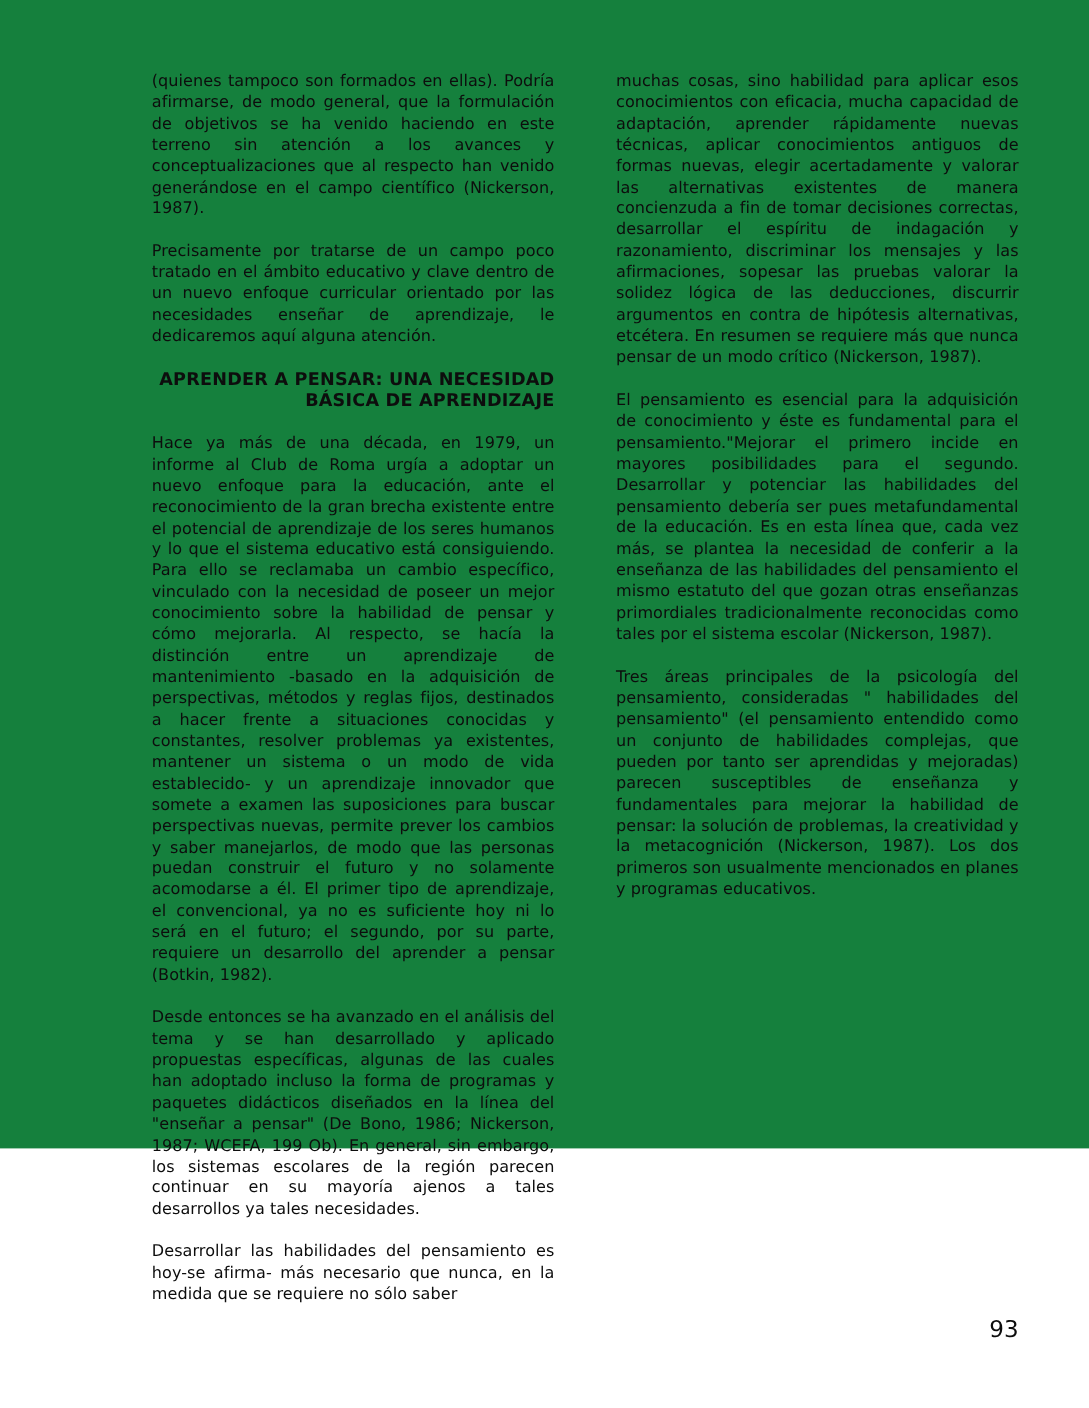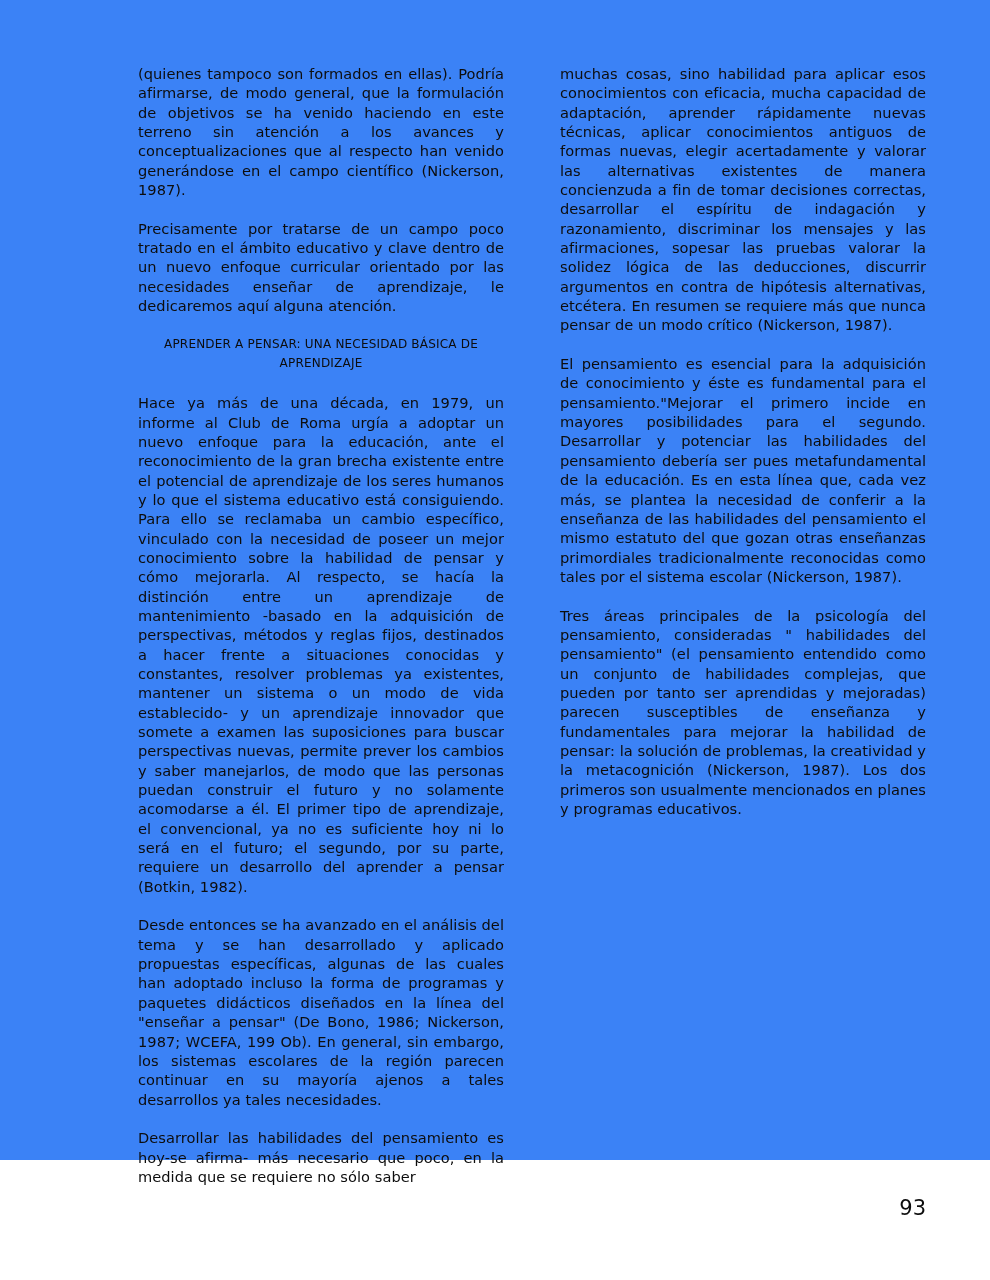--- a/index.html
+++ b/index.html
@@ -13,22 +13,22 @@
     font-family: "DejaVu Sans", sans-serif;
     color: #0d0d0d;
     position: relative;
     overflow: hidden;
   }
   .page {
     position: absolute;
     left: 0;
     top: 0;
     width: 990px;
-    height: 1160px;
-    background: #3b82f6;
+    height: 1044px;
+    background: #15803d;
   }
   .columns {
     position: absolute;
     left: 138px;
     top: 64px;
     width: 788px;
     display: flex;
     flex-direction: row;
     justify-content: space-between;
     align-items: flex-start;
@@ -43,24 +43,24 @@
     text-justify: inter-word;
     margin: 0 0 19.3px 0;
     letter-spacing: 0.05px;
     word-spacing: 0px;
     hyphens: none;
   }
   .para:last-child {
     margin-bottom: 0;
   }
   .section-heading {
-    font-size: 12px;
+    font-size: 16px;
     line-height: 19.6px;
-    font-weight: normal;
-    text-align: center;
+    font-weight: bold;
+    text-align: right;
     margin: 19.3px 0 19.3px 0;
     letter-spacing: 0.2px;
   }
   .page-number {
     position: absolute;
     right: 64px;
     top: 1196px;
     font-size: 21px;
     line-height: 24px;
     font-weight: normal;
@@ -74,21 +74,21 @@
 <div class="page">
 
   <div class="columns">
 
     <div class="column" id="left-column">
         <div class="para">(quienes tampoco son formados en ellas). Podría afirmarse, de modo general, que la formulación de objetivos se ha venido haciendo en este terreno sin atención a los avances y conceptualizaciones que al respecto han venido generándose en el campo científico (Nickerson, 1987).</div>
         <div class="para">Precisamente por tratarse de un campo poco tratado en el ámbito educativo y clave dentro de un nuevo enfoque curricular orientado por las necesidades enseñar de aprendizaje, le dedicaremos aquí alguna atención.</div>
         <div class="section-heading">APRENDER A PENSAR: UNA NECESIDAD BÁSICA DE APRENDIZAJE</div>
         <div class="para">Hace ya más de una década, en 1979, un informe al Club de Roma urgía a adoptar un nuevo enfoque para la educación, ante el reconocimiento de la gran brecha existente entre el potencial de aprendizaje de los seres humanos y lo que el sistema educativo está consiguiendo. Para ello se reclamaba un cambio específico, vinculado con la necesidad de poseer un mejor conocimiento sobre la habilidad de pensar y cómo mejorarla. Al respecto, se hacía la distinción entre un aprendizaje de mantenimiento -basado en la adquisición de perspectivas, métodos y reglas fijos, destinados a hacer frente a situaciones conocidas y constantes, resolver problemas ya existentes, mantener un sistema o un modo de vida establecido- y un aprendizaje innovador que somete a examen las suposiciones para buscar perspectivas nuevas, permite prever los cambios y saber manejarlos, de modo que las personas puedan construir el futuro y no solamente acomodarse a él. El primer tipo de aprendizaje, el convencional, ya no es suficiente hoy ni lo será en el futuro; el segundo, por su parte, requiere un desarrollo del aprender a pensar (Botkin, 1982).</div>
         <div class="para">Desde entonces se ha avanzado en el análisis del tema y se han desarrollado y aplicado propuestas específicas, algunas de las cuales han adoptado incluso la forma de programas y paquetes didácticos diseñados en la línea del "enseñar a pensar" (De Bono, 1986; Nickerson, 1987; WCEFA, 199 Ob). En general, sin embargo, los sistemas escolares de la región parecen continuar en su mayoría ajenos a tales desarrollos ya tales necesidades.</div>
-        <div class="para">Desarrollar las habilidades del pensamiento es hoy-se afirma- más necesario que poco, en la medida que se requiere no sólo saber</div>
+        <div class="para">Desarrollar las habilidades del pensamiento es hoy-se afirma- más necesario que nunca, en la medida que se requiere no sólo saber</div>
       </div>
 
     <div class="column" id="right-column">
         <div class="para">muchas cosas, sino habilidad para aplicar esos conocimientos con eficacia, mucha capacidad de adaptación, aprender rápidamente nuevas técnicas, aplicar conocimientos antiguos de formas nuevas, elegir acertadamente y valorar las alternativas existentes de manera concienzuda a fin de tomar decisiones correctas, desarrollar el espíritu de indagación y razonamiento, discriminar los mensajes y las afirmaciones, sopesar las pruebas valorar la solidez lógica de las deducciones, discurrir argumentos en contra de hipótesis alternativas, etcétera. En resumen se requiere más que nunca pensar de un modo crítico (Nickerson, 1987).</div>
         <div class="para">El pensamiento es esencial para la adquisición de conocimiento y éste es fundamental para el pensamiento."Mejorar el primero incide en mayores posibilidades para el segundo. Desarrollar y potenciar las habilidades del pensamiento debería ser pues metafundamental de la educación. Es en esta línea que, cada vez más, se plantea la necesidad de conferir a la enseñanza de las habilidades del pensamiento el mismo estatuto del que gozan otras enseñanzas primordiales tradicionalmente reconocidas como tales por el sistema escolar (Nickerson, 1987).</div>
         <div class="para">Tres áreas principales de la psicología del pensamiento, consideradas " habilidades del pensamiento" (el pensamiento entendido como un conjunto de habilidades complejas, que pueden por tanto ser aprendidas y mejoradas) parecen susceptibles de enseñanza y fundamentales para mejorar la habilidad de pensar: la solución de problemas, la creatividad y la metacognición (Nickerson, 1987). Los dos primeros son usualmente mencionados en planes y programas educativos.</div>
       </div>
 
   </div>
 

